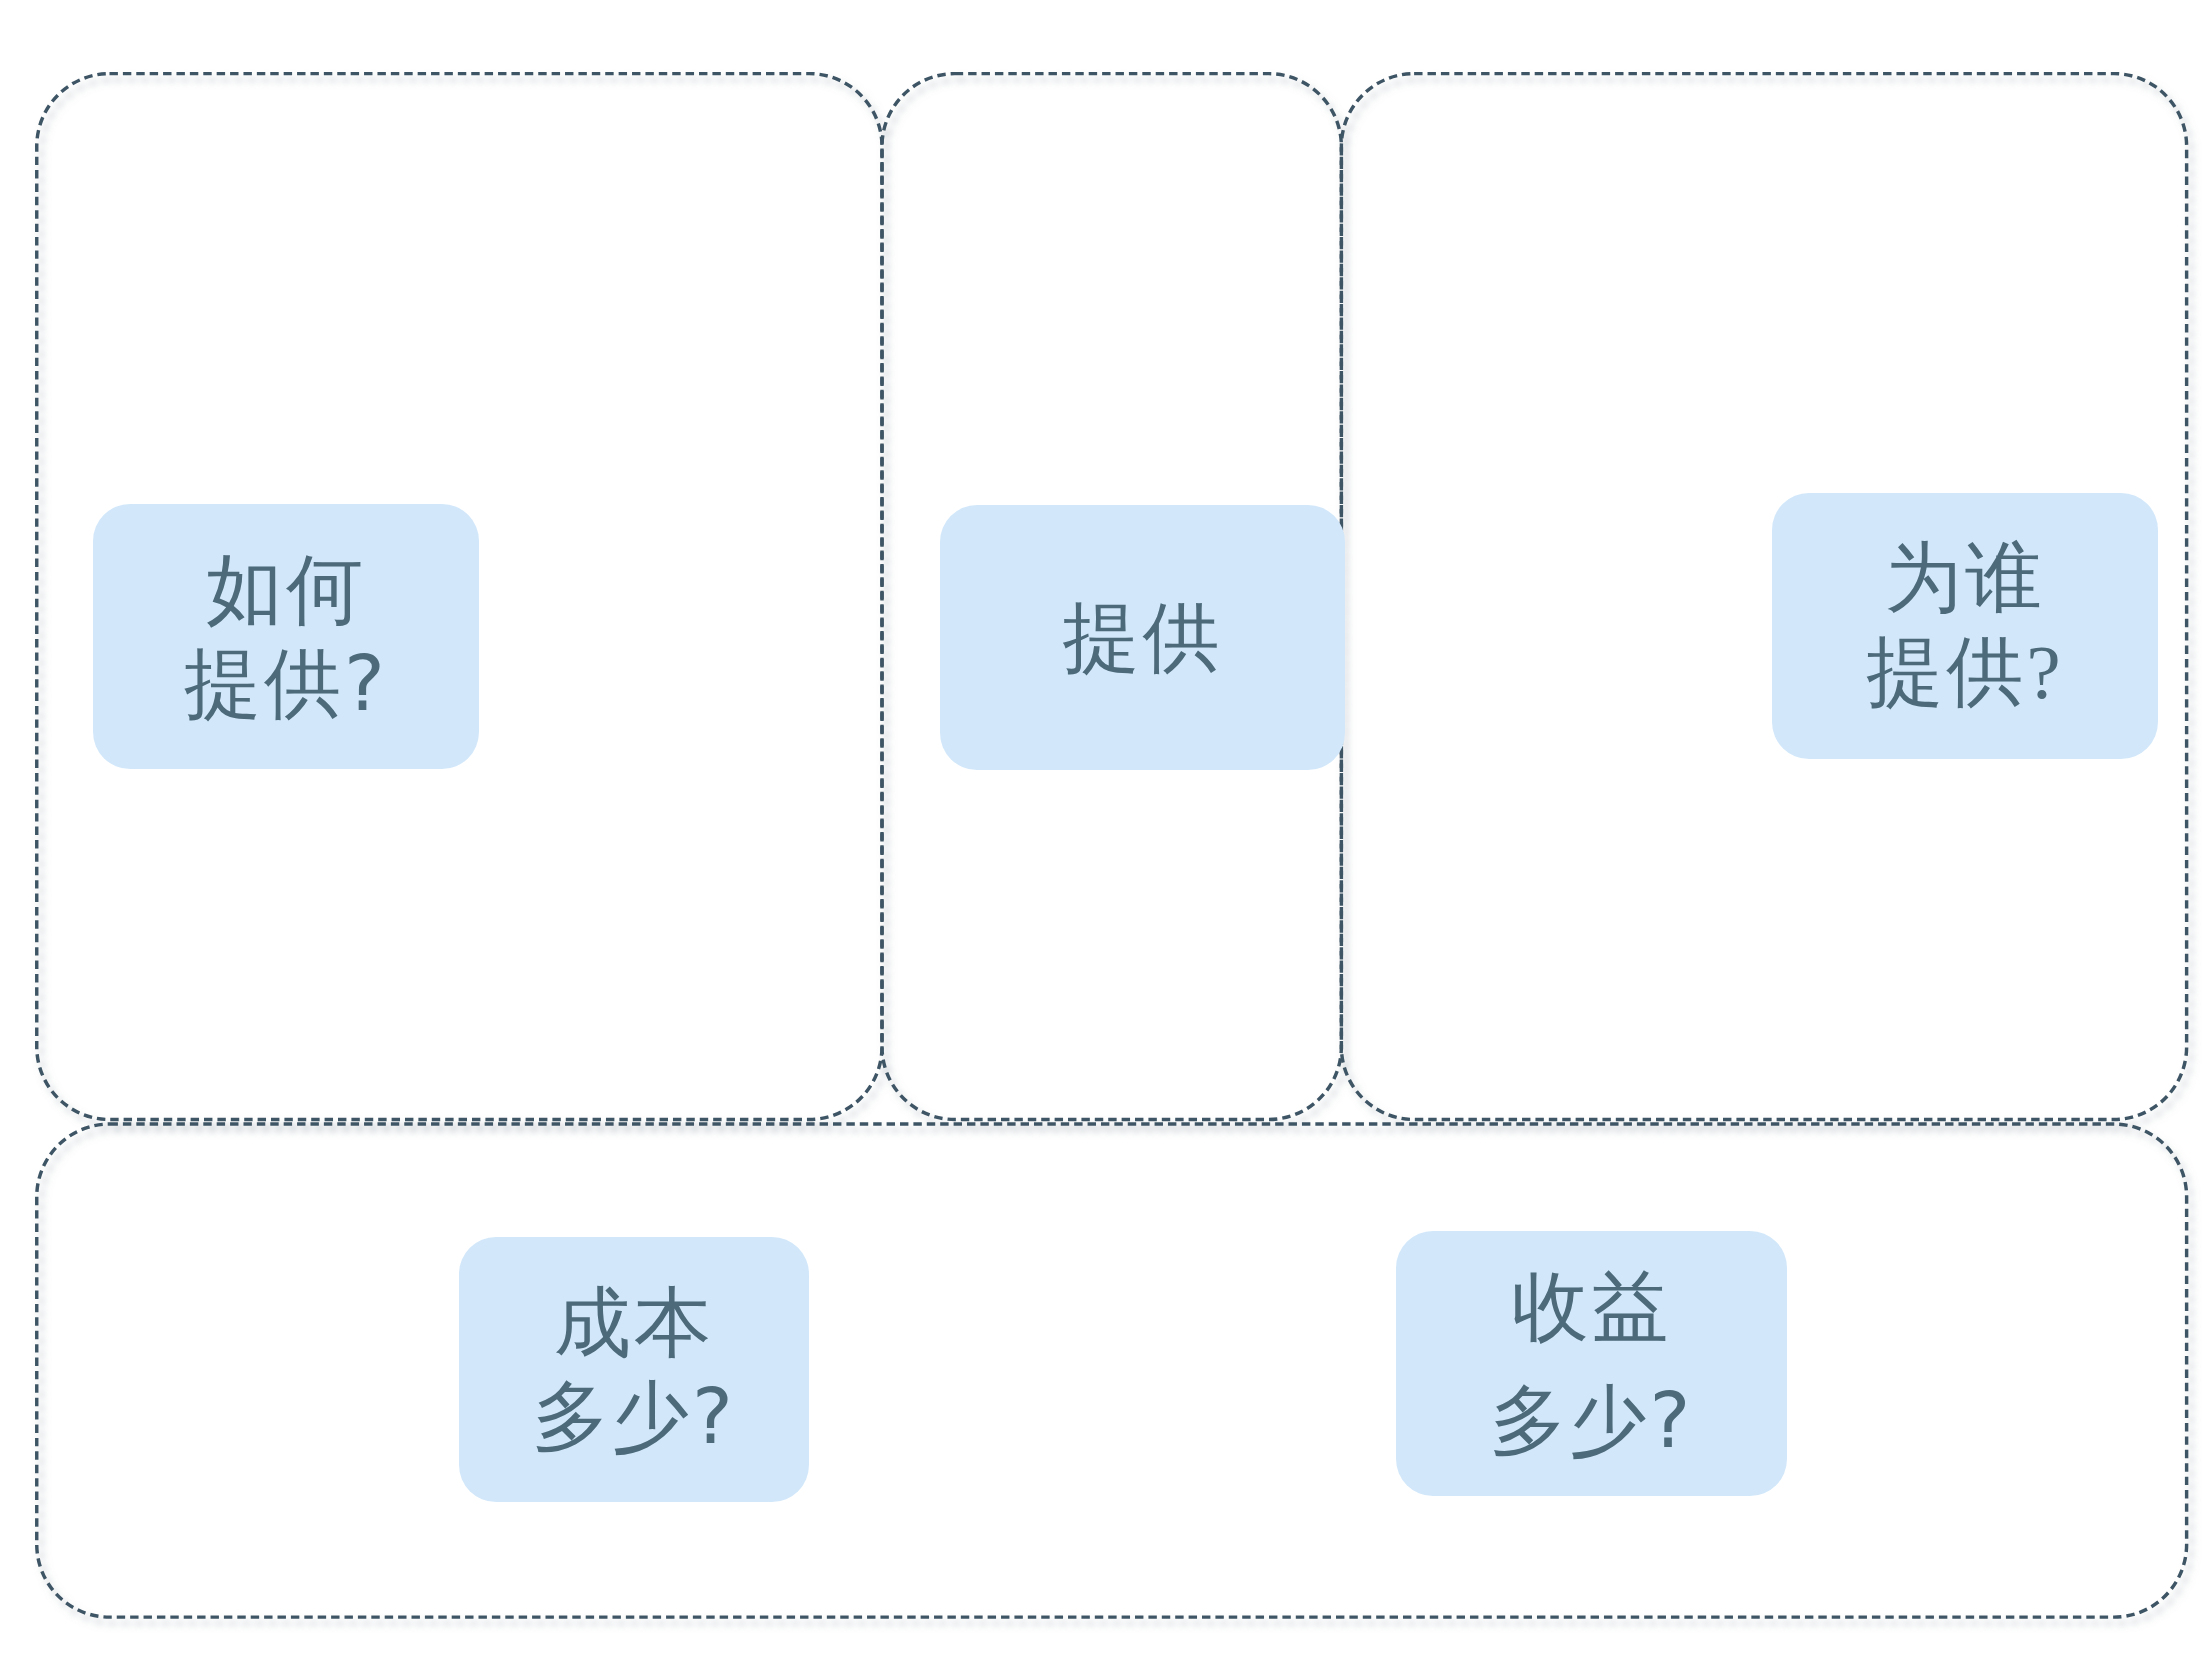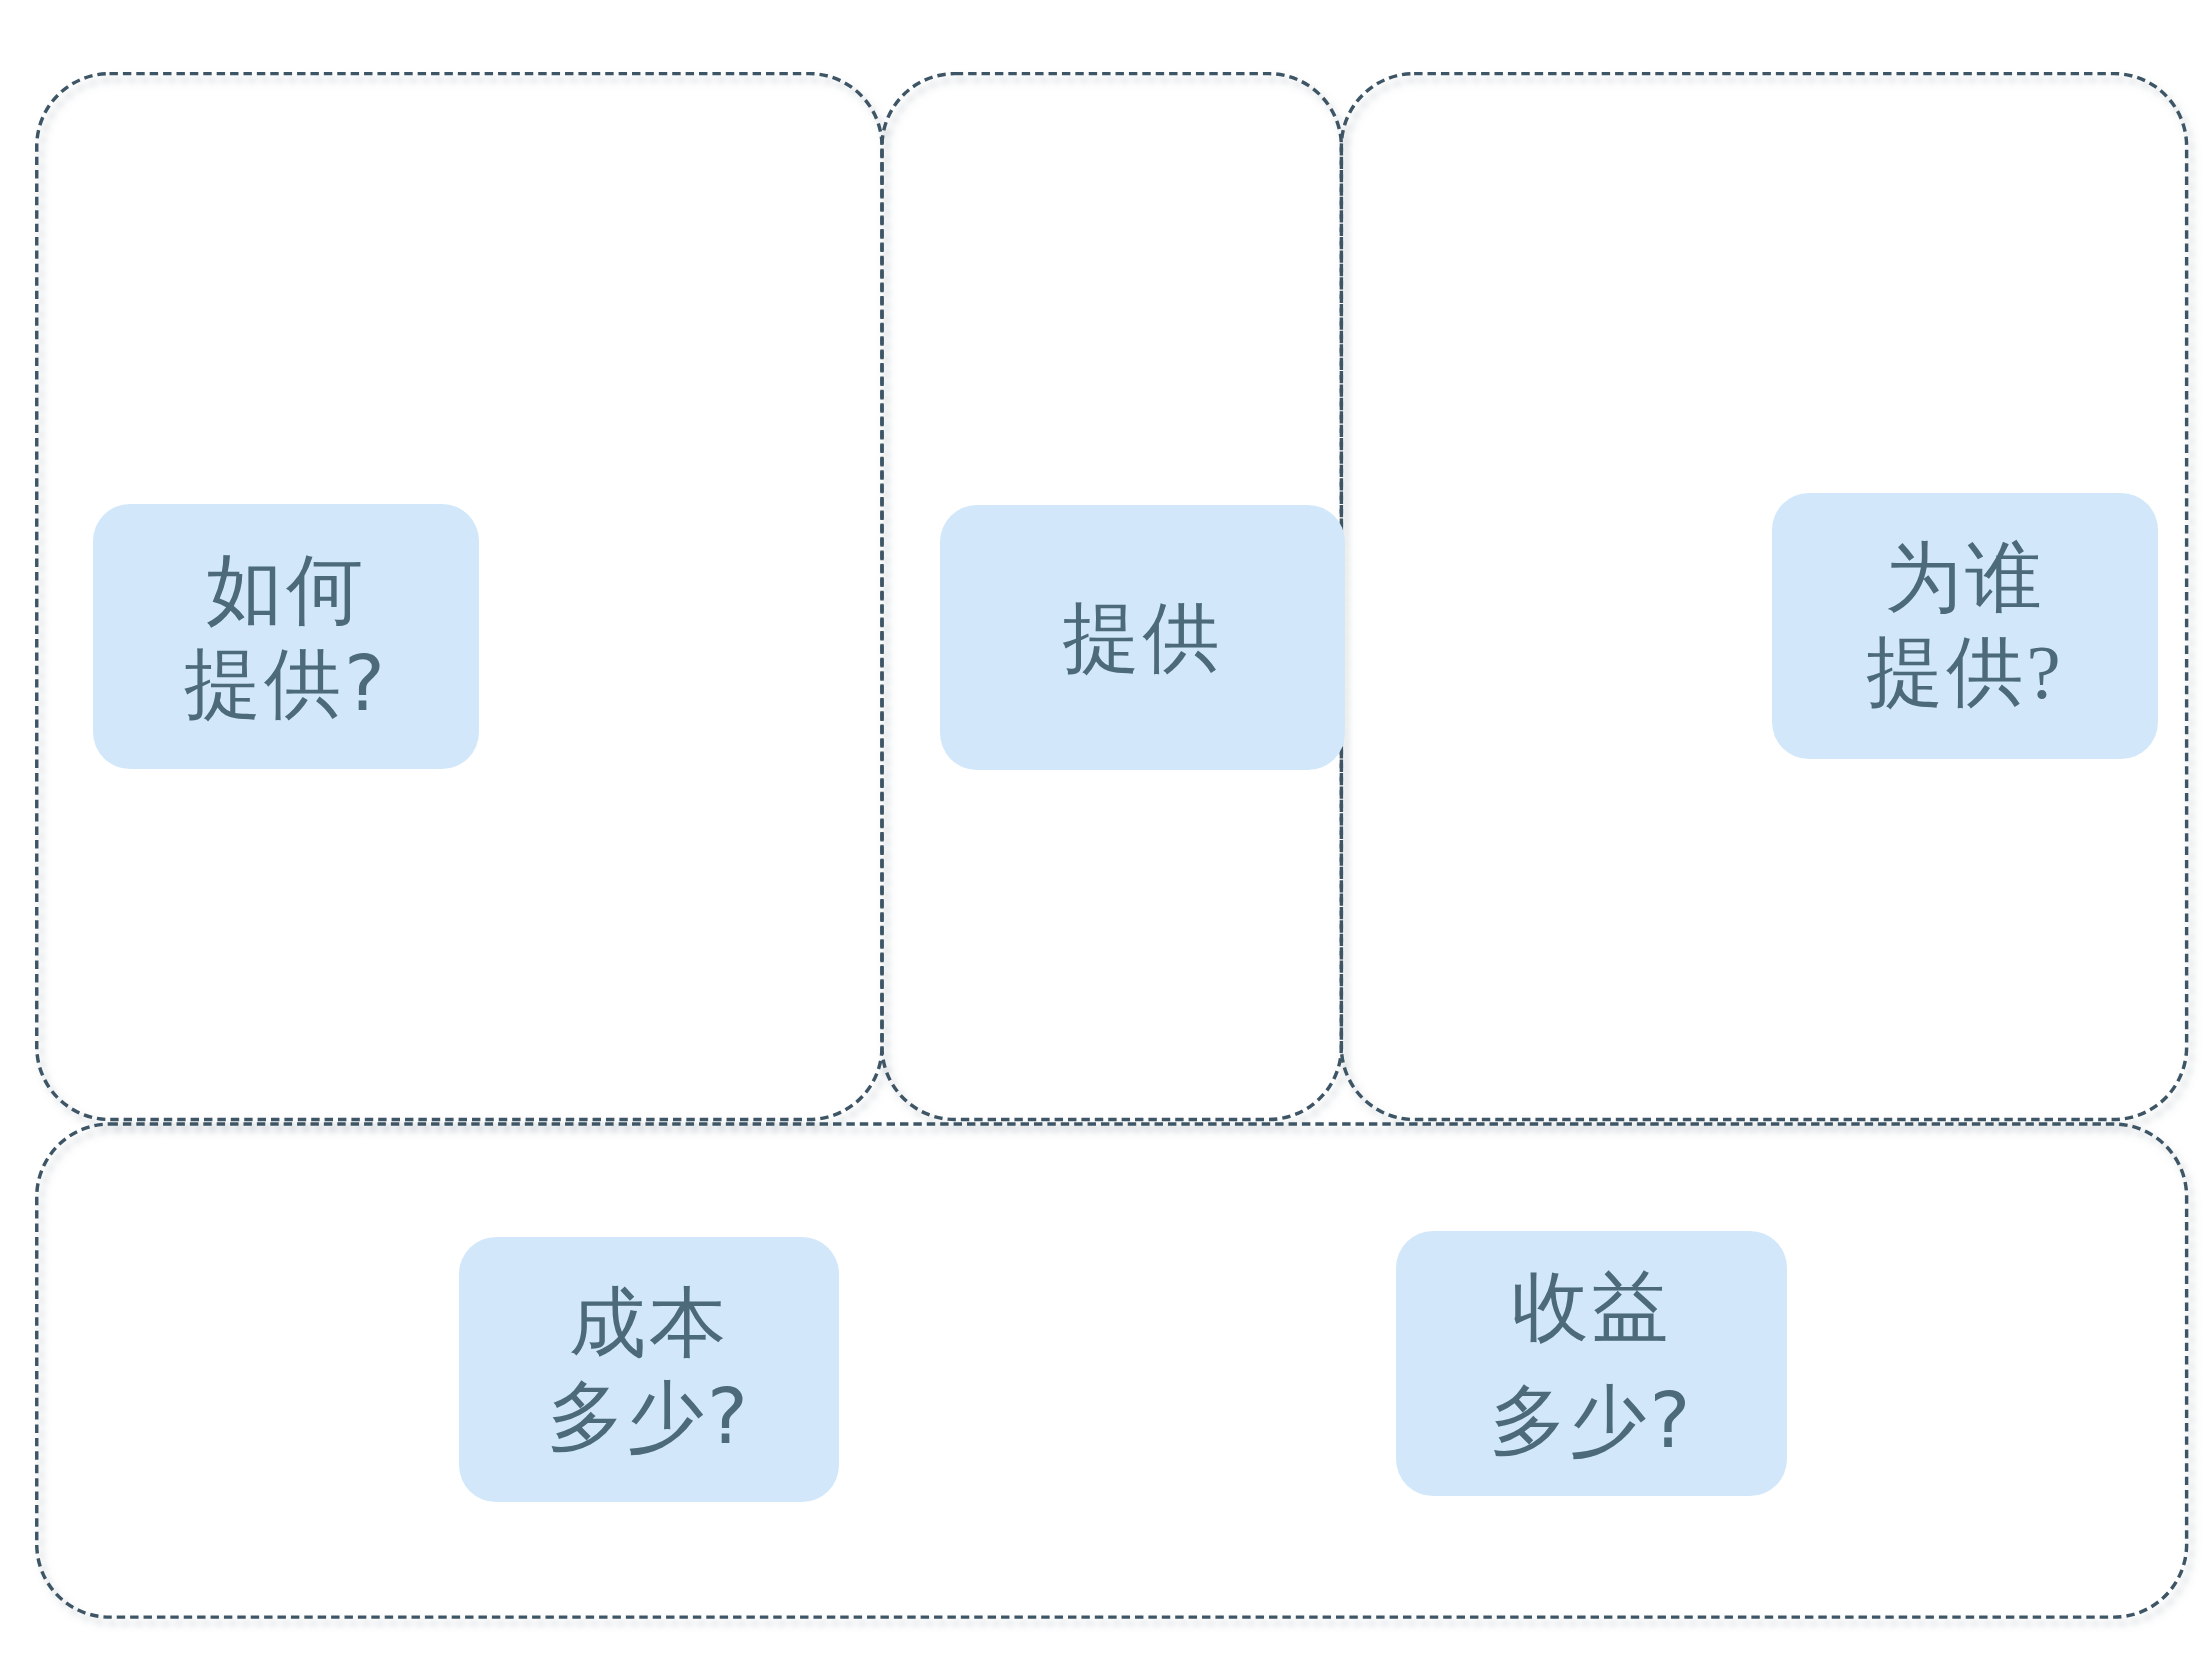--- a/index.html
+++ b/index.html
@@ -47,21 +47,21 @@
     font-size:77px;
     line-height:1.22;
     letter-spacing:3.1px;
     text-align:center;
   }
   .qlabel span{display:block;}
   
   .l-how     {left:93px;  top:504px;  width:386px; height:265px;}
   .l-what    {left:940px; top:505px;  width:405px; height:265px;}
   .l-who     {left:1772px; top:493px;  width:386px; height:266px;font-family:Liberation Serif, serif;}
-  .l-cost    {left:459px;  top:1237px; width:380px; height:265px;}
+  .l-cost    {left:459px;  top:1237px; width:350px; height:265px;}
   .l-revenue {left:1396px; top:1231px; width:391px; height:265px;gap:20px;}
 </style>
 </head>
 <body>
 
 <div class="canvas">
 
   <svg class="borders" viewBox="0 0 2880 2160" xmlns="http://www.w3.org/2000/svg">
     <defs>
       <filter id="dash-shadow" x="-5%" y="-5%" width="112%" height="112%">

